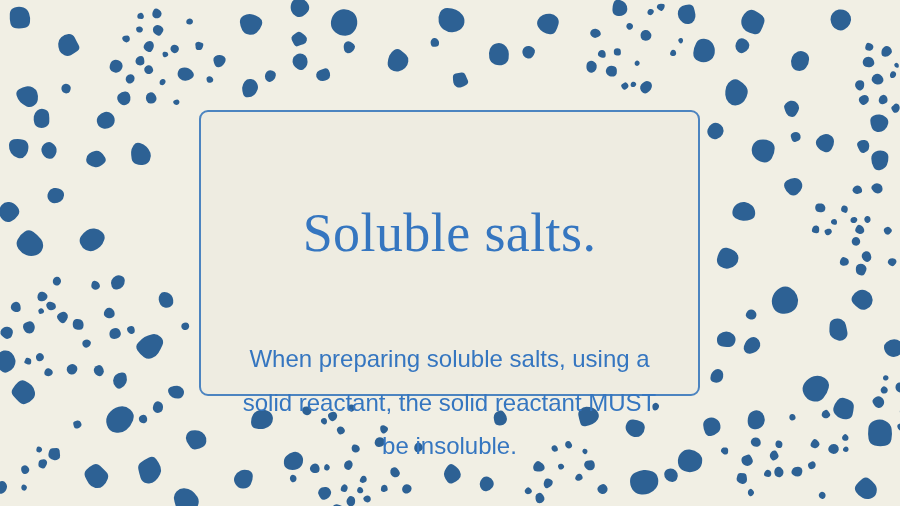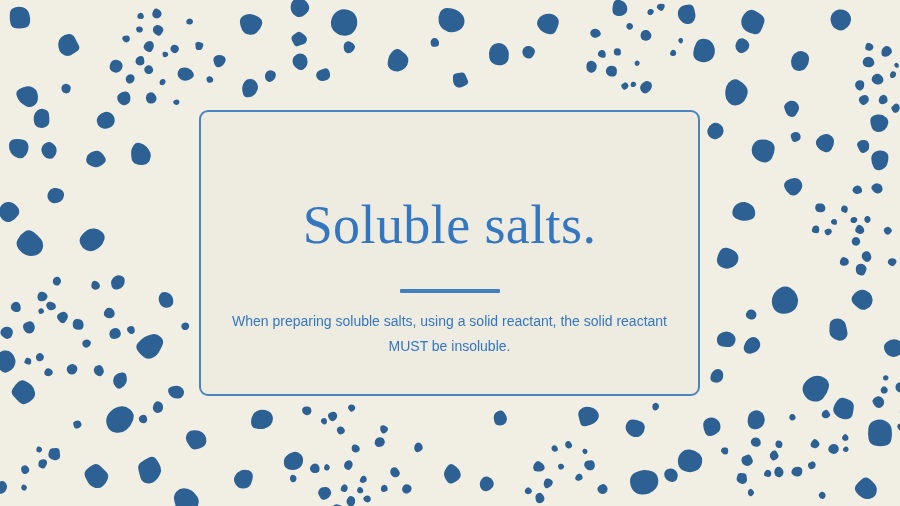--- a/index.html
+++ b/index.html
@@ -41,39 +41,39 @@
     align-items: center;
     justify-content: flex-start;
   }
   #title {
     font-family: "Liberation Serif", "DejaVu Serif", serif;
     font-size: 54px;
     font-weight: 400;
     line-height: 1;
     color: #3576C0;
     letter-spacing: 0.4px;
-    margin: 8px;
+    margin: 16px;
     padding-top: 78px;
     text-align: center;
     white-space: nowrap;
   }
   #divider {
     width: 100px;
     height: 4px;
     background: #4180BE;
     margin-top: 29px;
     border-radius: 1px;
   }
   #body-text {
-    margin: 0;
+    margin: 16px;
     padding-top: 16px;
     width: 440px;
     text-align: center;
     font-family: "Liberation Sans", sans-serif;
-    font-size: 14px;
+    font-size: 24px;
     font-weight: 400;
     line-height: 1.82;
     color: #3576C0;
   }
 </style>
 </head>
 <body>
 
 <div id="slide">
 

